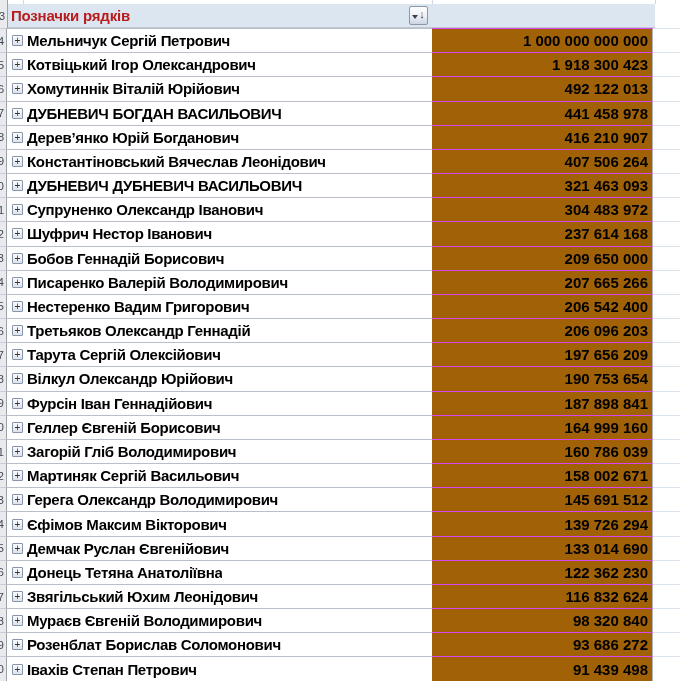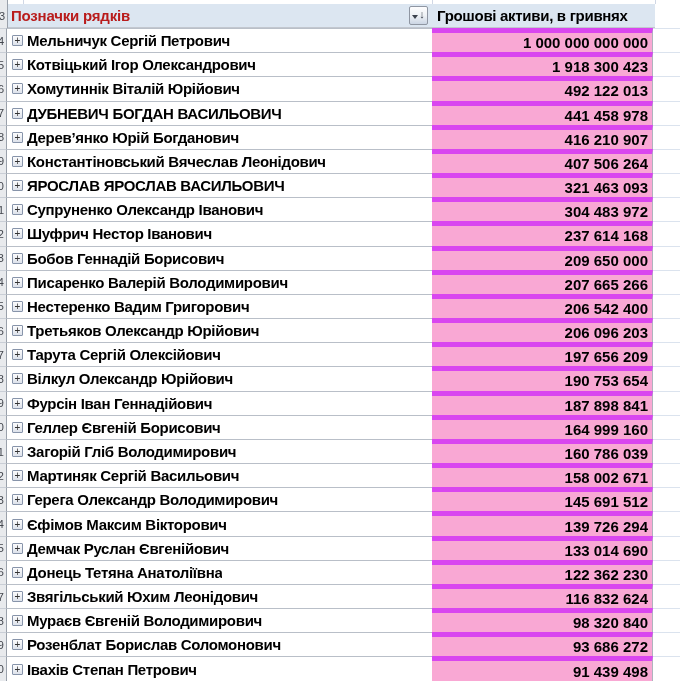--- a/index.html
+++ b/index.html
@@ -54,22 +54,22 @@
     border:1px solid #8794aa;border-radius:1px;background:linear-gradient(#fcfcfd,#dde2eb);
     display:inline-flex;align-items:center;justify-content:center;
     font-size:10px;line-height:9px;color:#333;font-weight:400;cursor:pointer;
   }
   .row-label{
     font-size:15px;font-weight:bold;color:#000;letter-spacing:-0.3px;white-space:nowrap;
     overflow:hidden;
     text-align:right;
   }
   .value-cell{
-    width:221px;min-width:221px;box-sizing:border-box;border-top:5px solid #d946ef;
-    border-right:1px solid #aeb4be;background:#f9a8d4;
+    width:221px;min-width:221px;box-sizing:border-box;border-top:1px solid #d946ef;
+    border-right:1px solid #aeb4be;background:#a16207;
     display:flex;align-items:center;justify-content:flex-end;padding-right:4px;
     font-size:15px;font-weight:bold;color:#000;white-space:nowrap;cursor:cell;
   }
   .extra-cell{flex:1;background:#fff;border-top:1px solid #dbe3ee;box-sizing:border-box;cursor:cell;}
 </style>
 </head>
 <body>
 
 <div class="sheet">
 
@@ -83,21 +83,20 @@
   <div class="header-row">
     <div class="gutter">
       <span class="rownum">3</span>
     </div>
     <div class="header-cell">
       <span class="hdr-label">Позначки рядків</span>
       <span class="sort-btn">
         <span class="tri"></span>
         <span class="arr">↓</span>
       </span>
-      <span class="values-label">Грошові активи, в гривнях</span>
     </div>
     <div class="hdr-extra"></div>
   </div>
 
   <div class="rows" id="rows">
   <div class="row">
     <div class="gutter">
       <span class="rownum">4</span>
     </div>
     <div class="label-cell">
@@ -167,21 +166,21 @@
     <div class="value-cell">407 506 264</div>
     <div class="extra-cell"></div>
   </div>
 
   <div class="row">
     <div class="gutter">
       <span class="rownum">10</span>
     </div>
     <div class="label-cell">
       <span class="expand-btn">+</span>
-      <span class="row-label">ЯРОСЛАВ ЯРОСЛАВ ВАСИЛЬОВИЧ</span>
+      <span class="row-label">ДУБНЕВИЧ ДУБНЕВИЧ ВАСИЛЬОВИЧ</span>
     </div>
     <div class="value-cell">321 463 093</div>
     <div class="extra-cell"></div>
   </div>
 
   <div class="row">
     <div class="gutter">
       <span class="rownum">11</span>
     </div>
     <div class="label-cell">
@@ -239,21 +238,21 @@
     <div class="value-cell">206 542 400</div>
     <div class="extra-cell"></div>
   </div>
 
   <div class="row">
     <div class="gutter">
       <span class="rownum">16</span>
     </div>
     <div class="label-cell">
       <span class="expand-btn">+</span>
-      <span class="row-label">Третьяков Олександр Юрійович</span>
+      <span class="row-label">Третьяков Олександр Геннадій</span>
     </div>
     <div class="value-cell">206 096 203</div>
     <div class="extra-cell"></div>
   </div>
 
   <div class="row">
     <div class="gutter">
       <span class="rownum">17</span>
     </div>
     <div class="label-cell">

